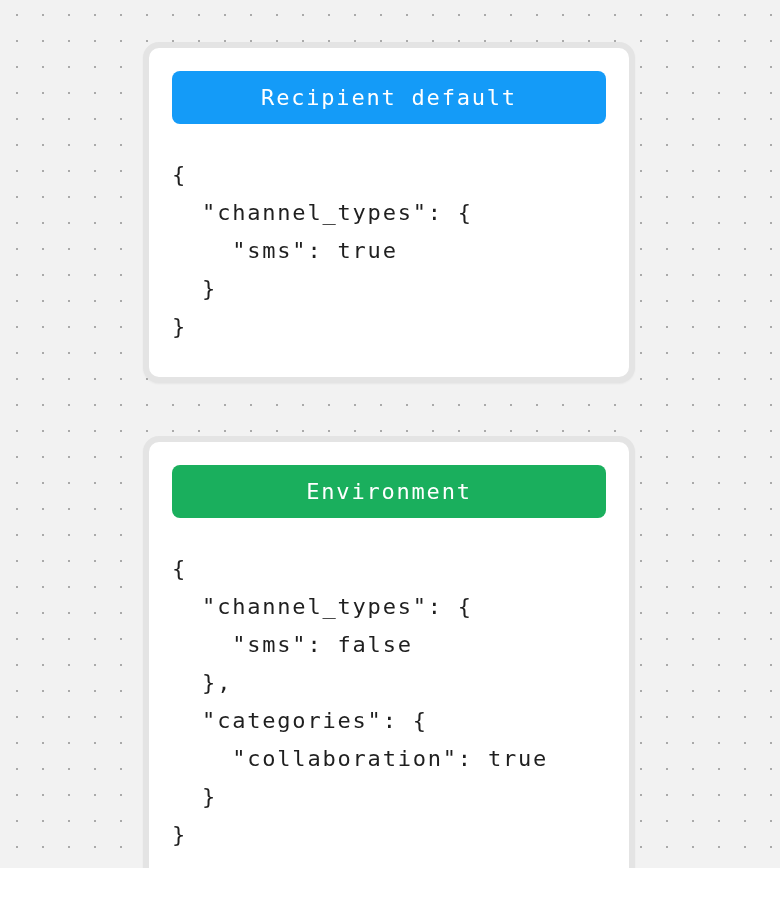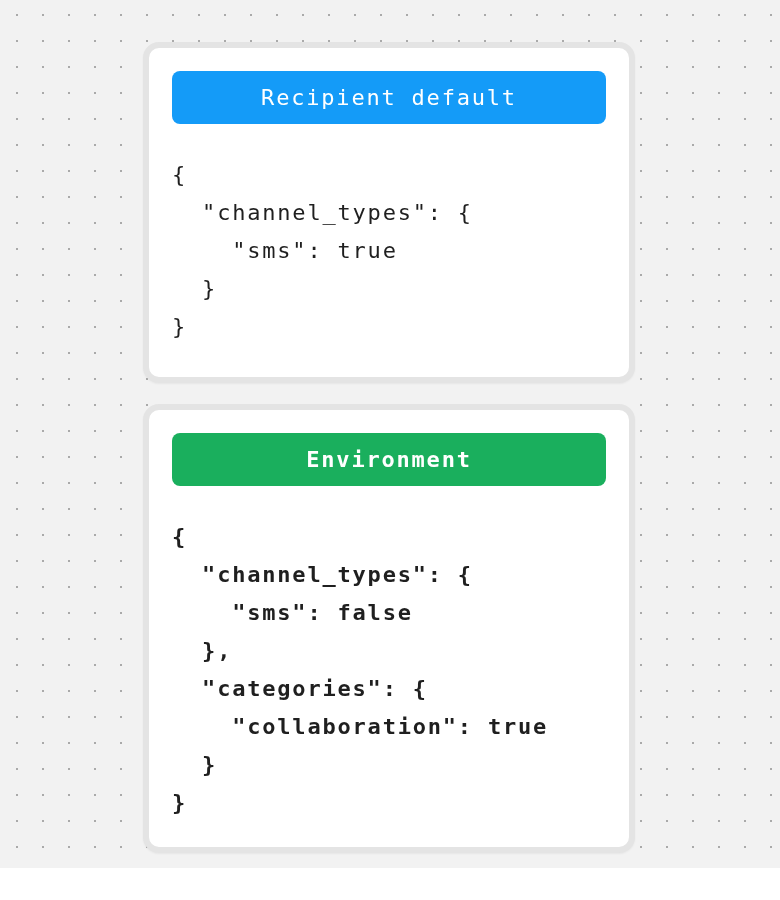--- a/index.html
+++ b/index.html
@@ -22,21 +22,21 @@
     left: 143px;
     width: 492px;
     box-sizing: border-box;
     background: #ffffff;
     border: 6px solid #e4e4e4;
     border-radius: 16px;
     padding: 23px;
     box-shadow: 0 1px 2px rgba(0,0,0,0.05);
   }
   .card-1 { top: 42px;  height: 341px; }
-  .card-2 { top: 404px; height: 449px; font-weight: bold; }
+  .card-2 { top: 436px; height: 449px; }
   .header-pill {
     height: 53px;
     border-radius: 8px;
     display: flex;
     align-items: center;
     justify-content: center;
     color: #ffffff;
     font-size: 22px;
     letter-spacing: 1.8px;
     white-space: pre;

